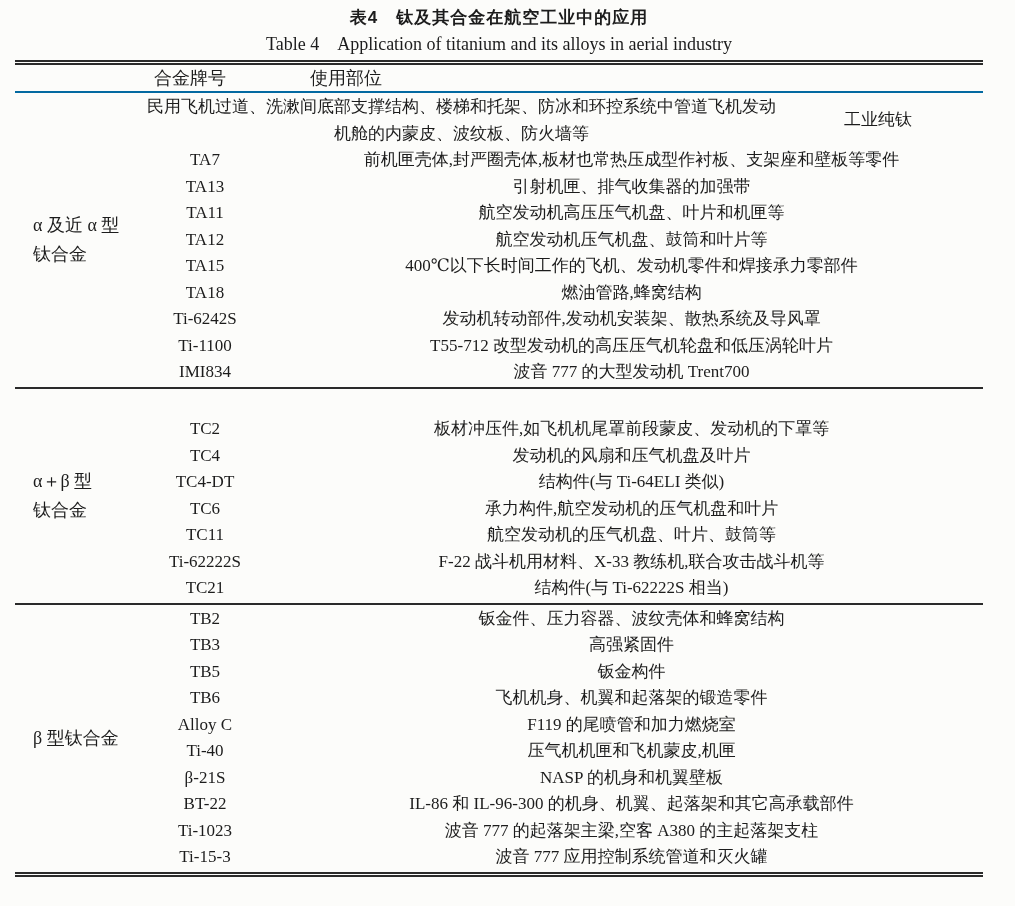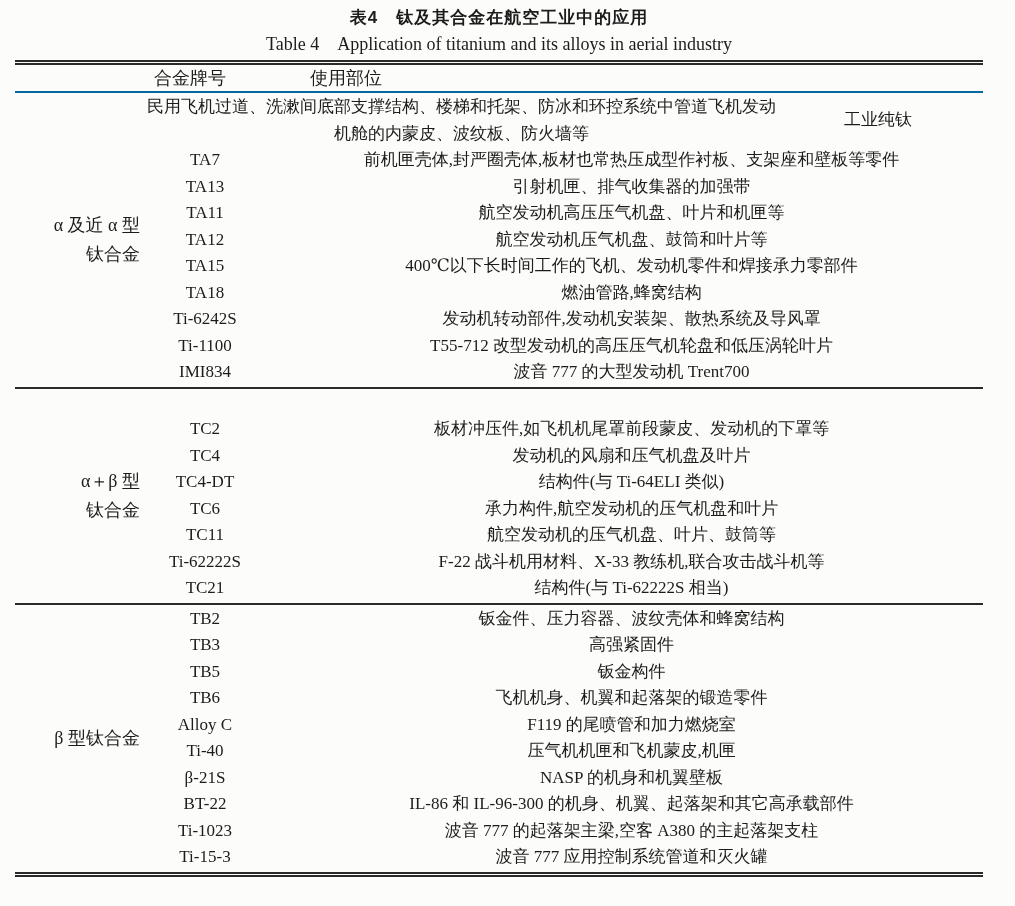--- a/index.html
+++ b/index.html
@@ -64,21 +64,21 @@
   }
   .group + .group {
     border-top: 2px solid #2a2a2a;
   }
   .group-label {
     width: 125px;
     flex: 0 0 125px;
     display: flex;
     flex-direction: column;
     justify-content: center;
-    align-items: flex-end;
+    align-items: flex-start;
     text-align: center;
     font-size: 18px;
     line-height: 29px;
     padding-left: 18px;
     box-sizing: border-box;
   }
   .group-rows {
     flex: 1 1 auto;
     display: flex;
     flex-direction: column;

